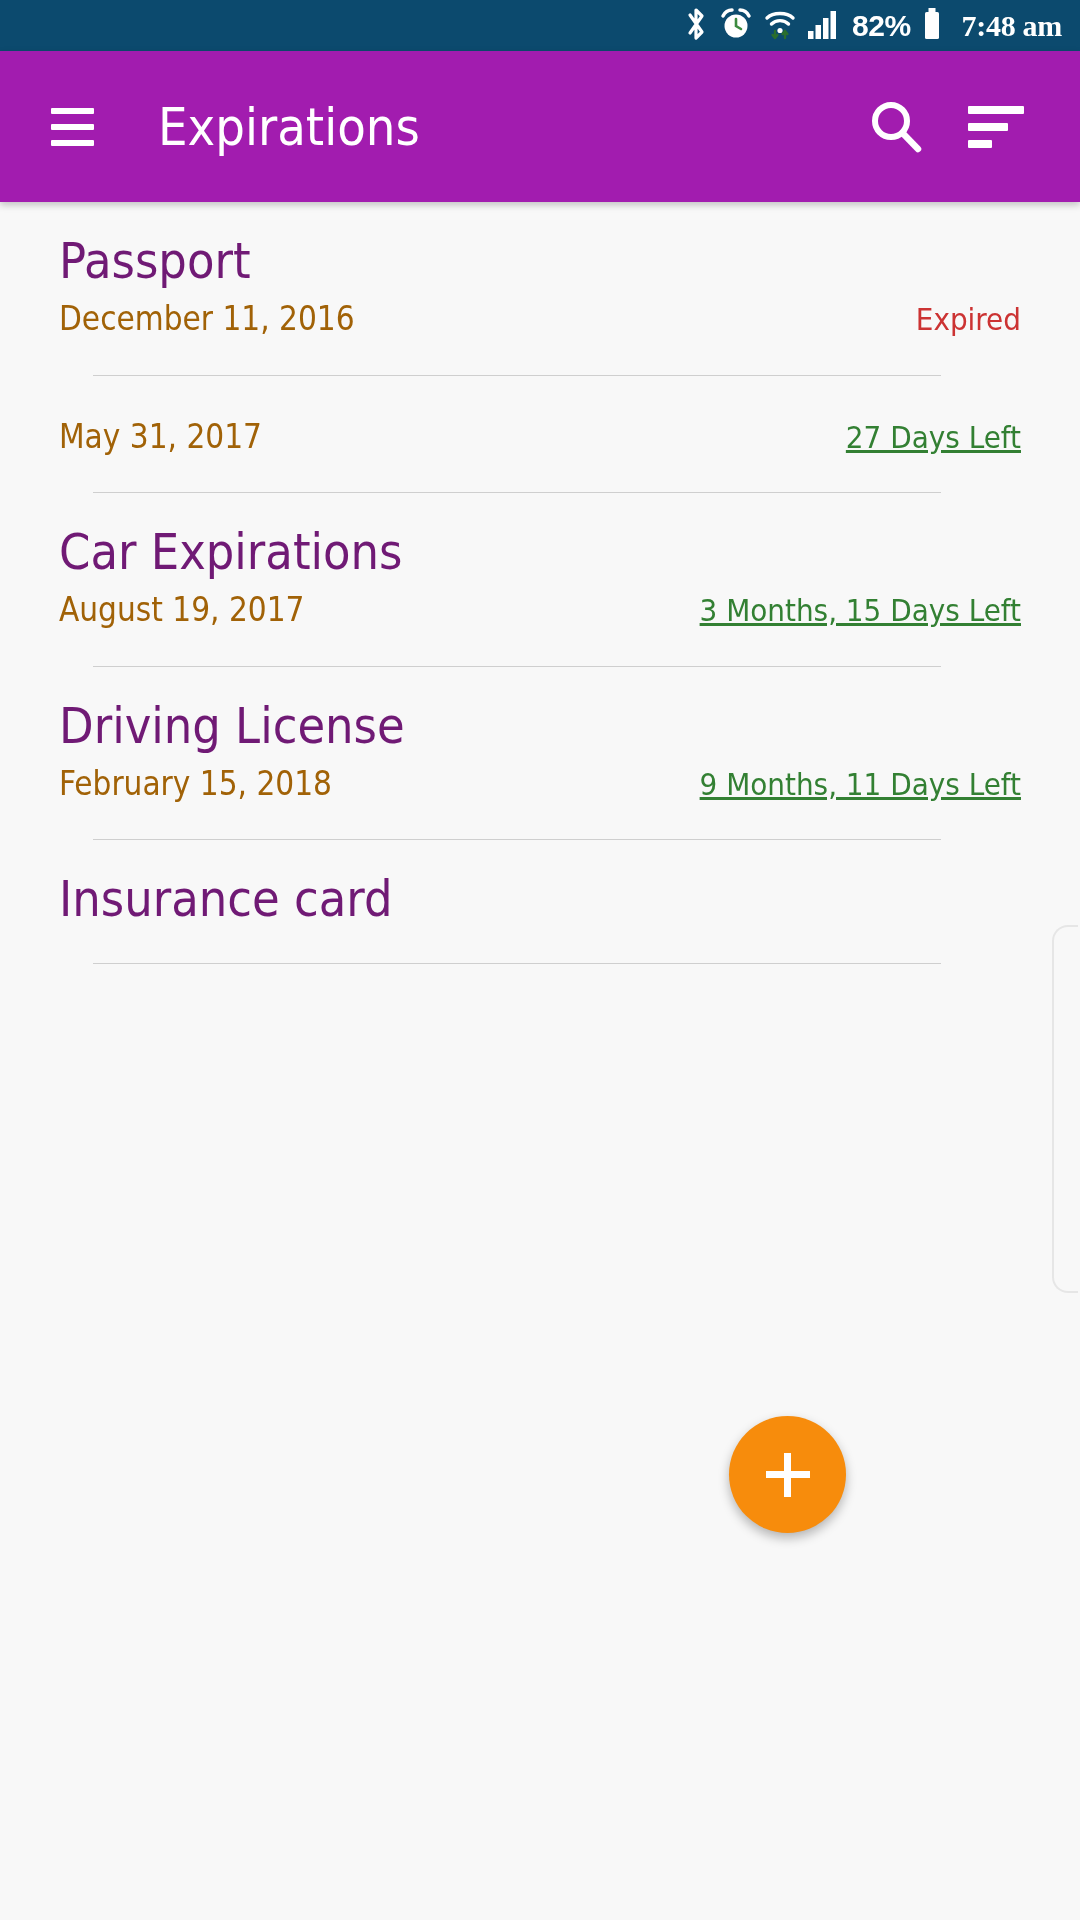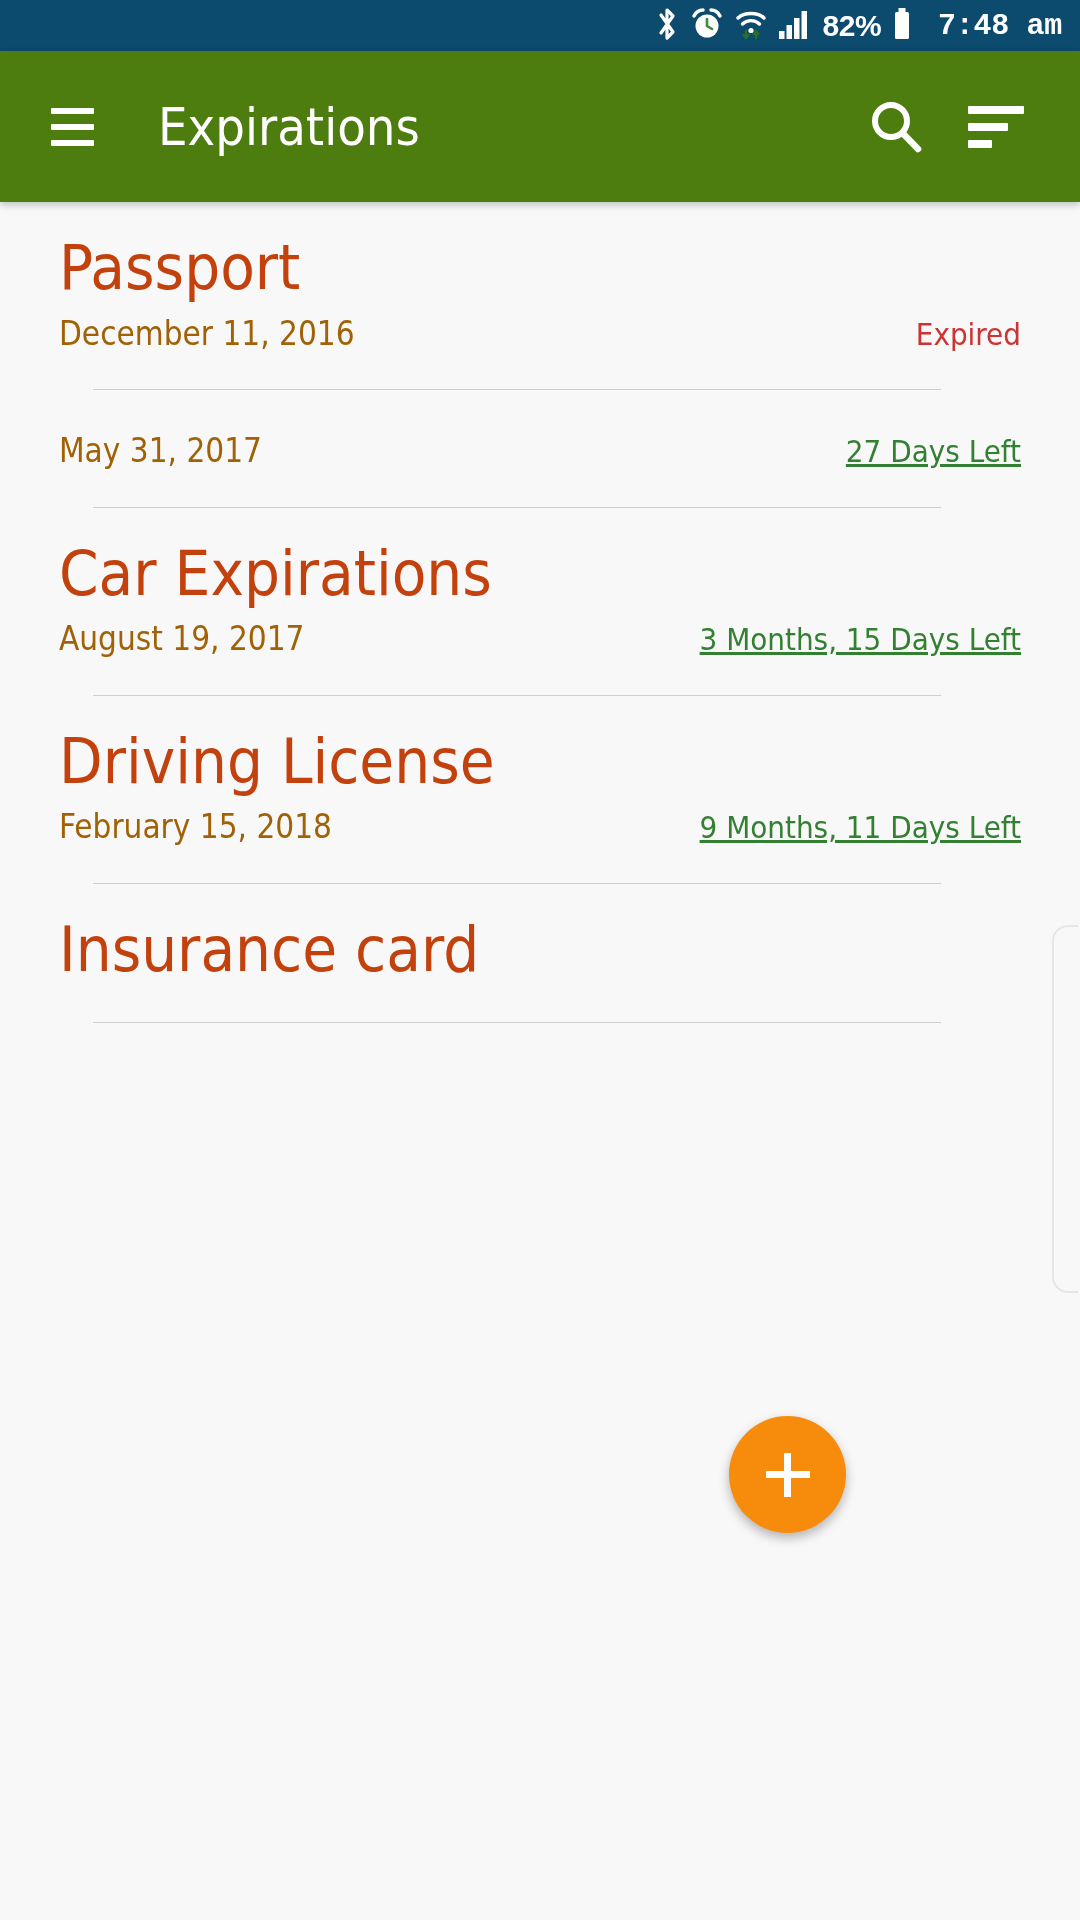--- a/index.html
+++ b/index.html
@@ -37,31 +37,31 @@
     letter-spacing: -0.5px;
     line-height: 1;
     margin-left: 2px;
     font-family: "Liberation Sans", sans-serif;
   }
   .sb-clock {
     font-size: 30px;
     font-weight: bold;
     letter-spacing: -0.3px;
     line-height: 1;
-    margin-left: 15px;
-    font-family: Liberation Mono, monospace;
+    margin-left: 9px;
+    font-family: Liberation Serif, serif;
   }
 
   
   #app-bar {
     position: absolute;
     top: 51px; left: 0;
     width: 1080px;
     height: 151px;
-    background: #4d7c0f;
+    background: #a21caf;
     display: flex;
     align-items: center;
     box-shadow: 0 3px 7px rgba(0,0,0,0.22);
     z-index: 5;
   }
   #menu-button {
     width: 96px;
     height: 96px;
     margin-left: 24px;
     display: flex;
@@ -126,22 +126,22 @@
     padding: 0 59px 0 59px;
     cursor: pointer;
   }
   .item-inner {
     padding-top: 31px;
     padding-bottom: 0px;
   }
   .item-title {
     font-family: "DejaVu Sans Condensed", "Liberation Sans Narrow", "Liberation Sans", sans-serif;
     font-stretch: condensed;
-    font-size: 63px;
-    color: #c2410c;
+    font-size: 50px;
+    color: #701a75;
     line-height: 1.12;
     white-space: nowrap;
   }
   .item-sub-row {
     display: flex;
     align-items: baseline;
     justify-content: space-between;
     margin-top: 10px;
     padding-right: 0px;
   }

